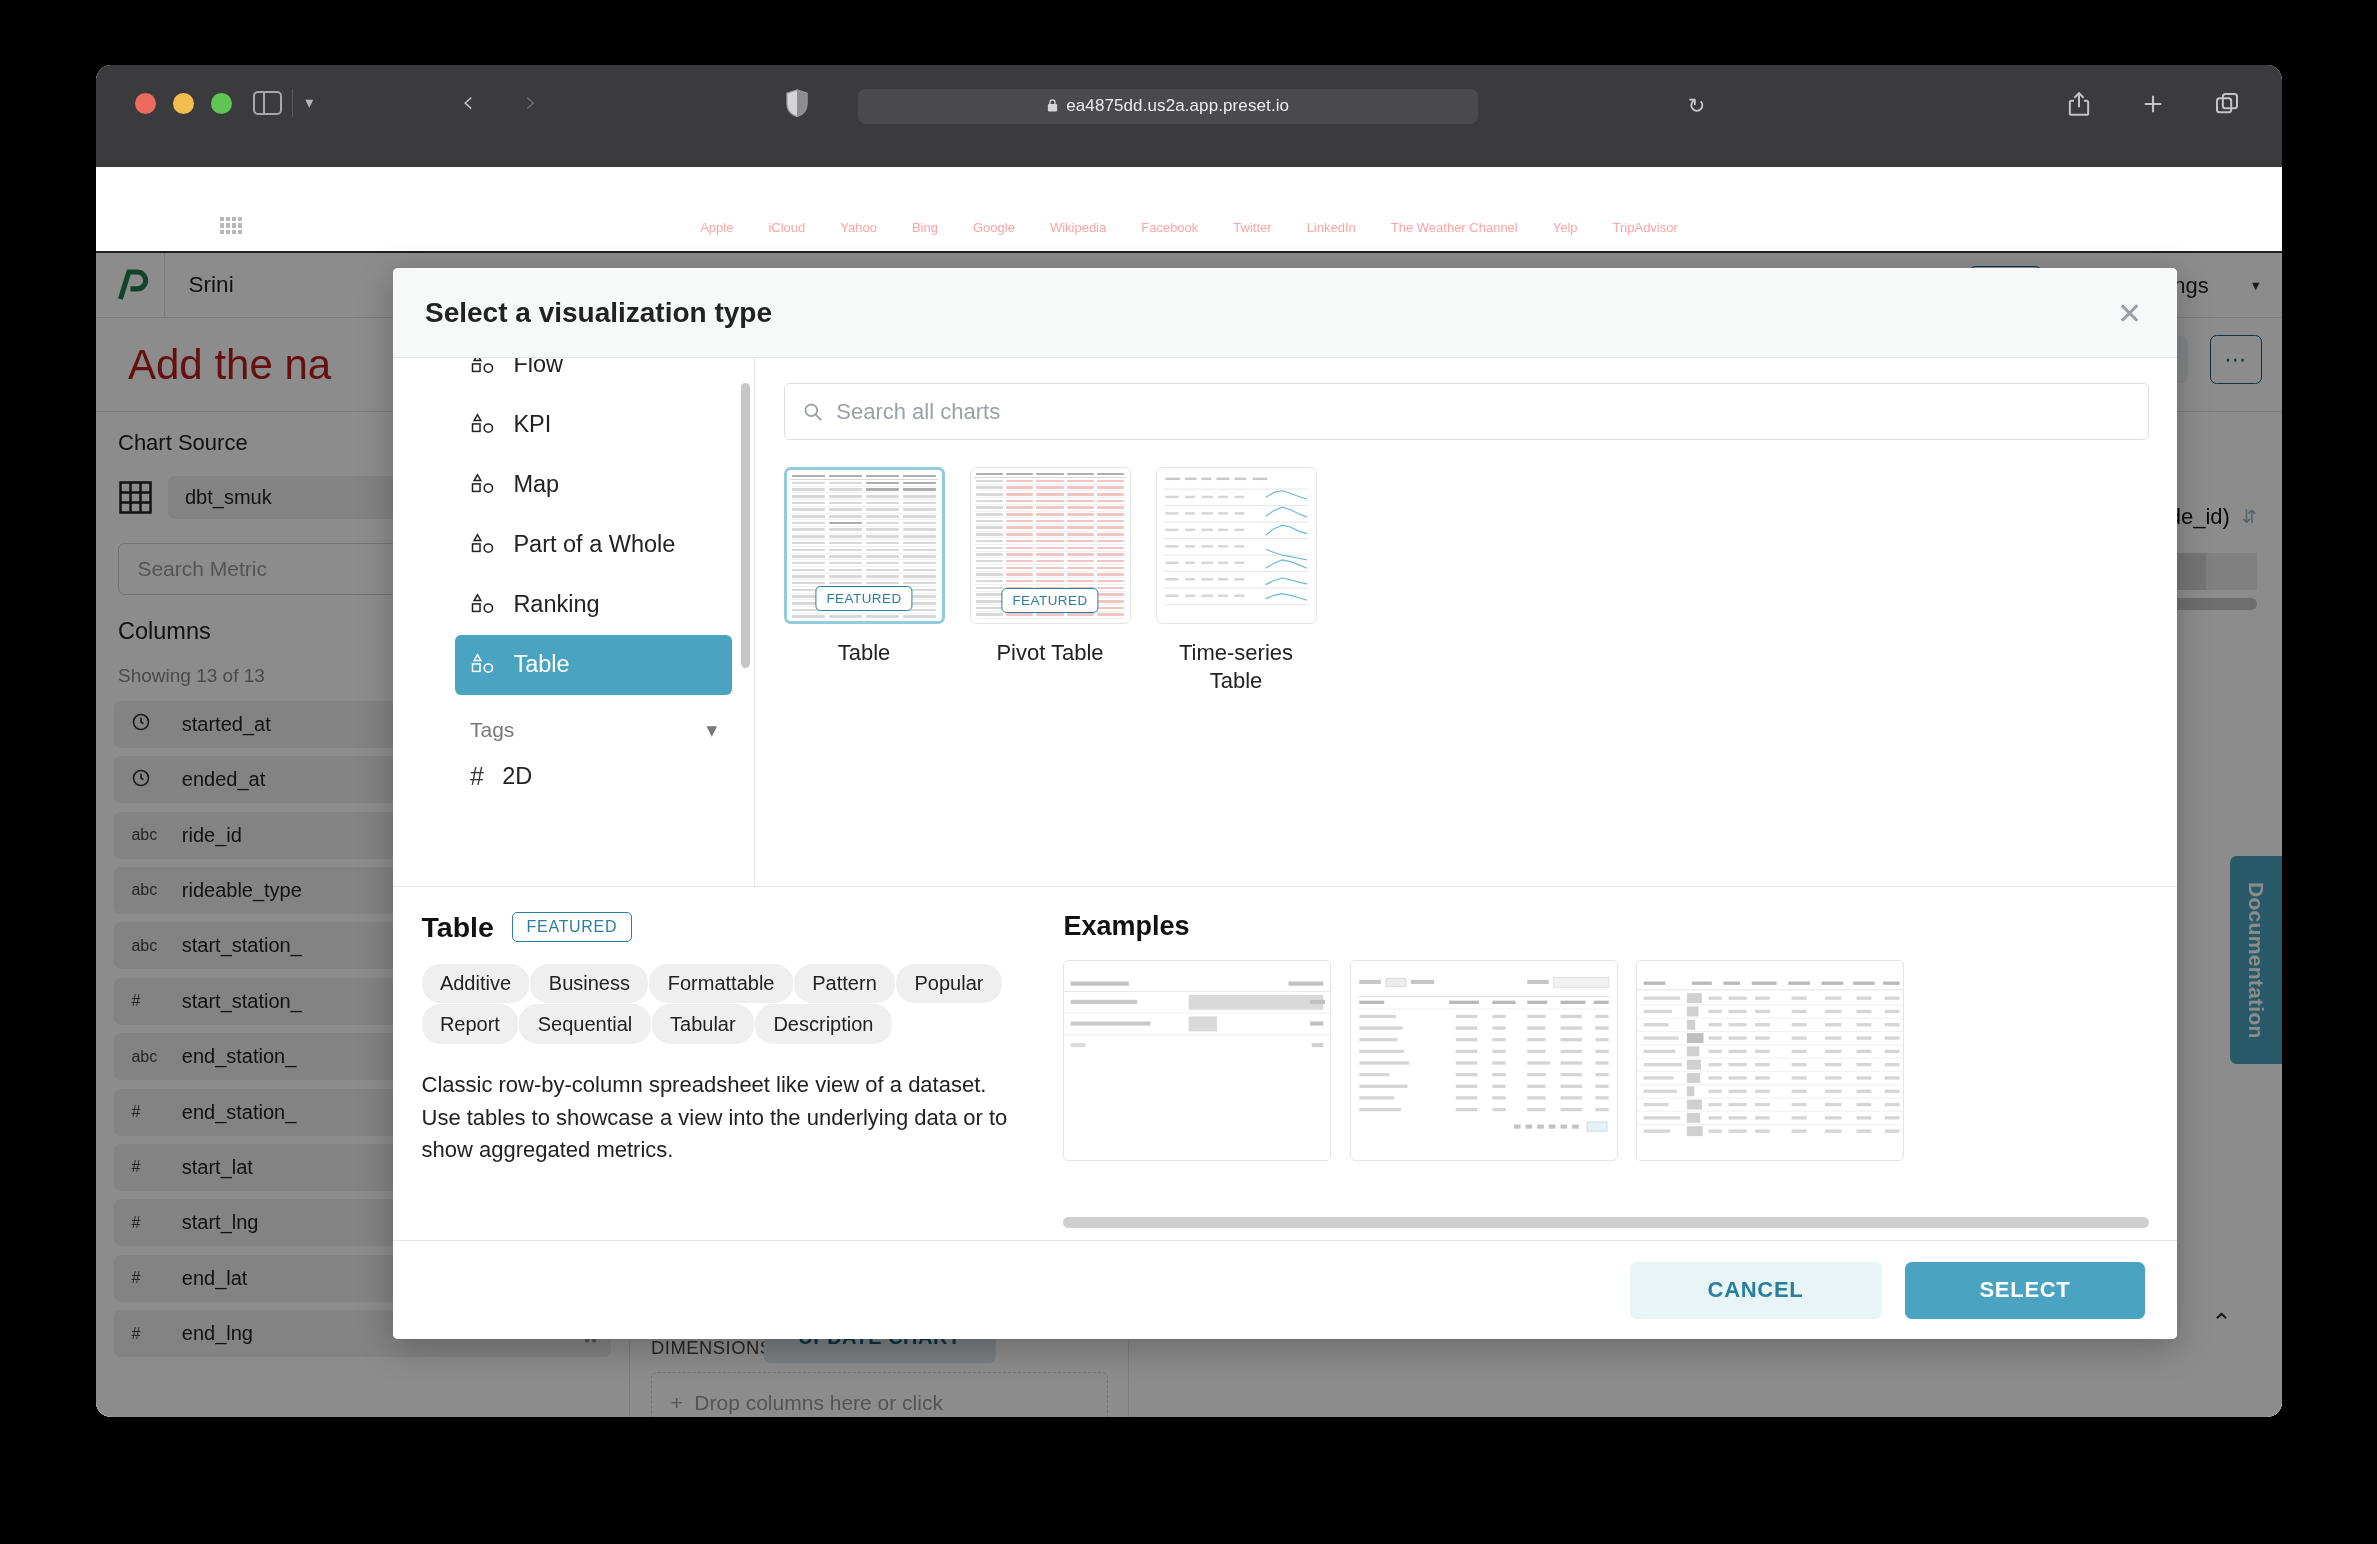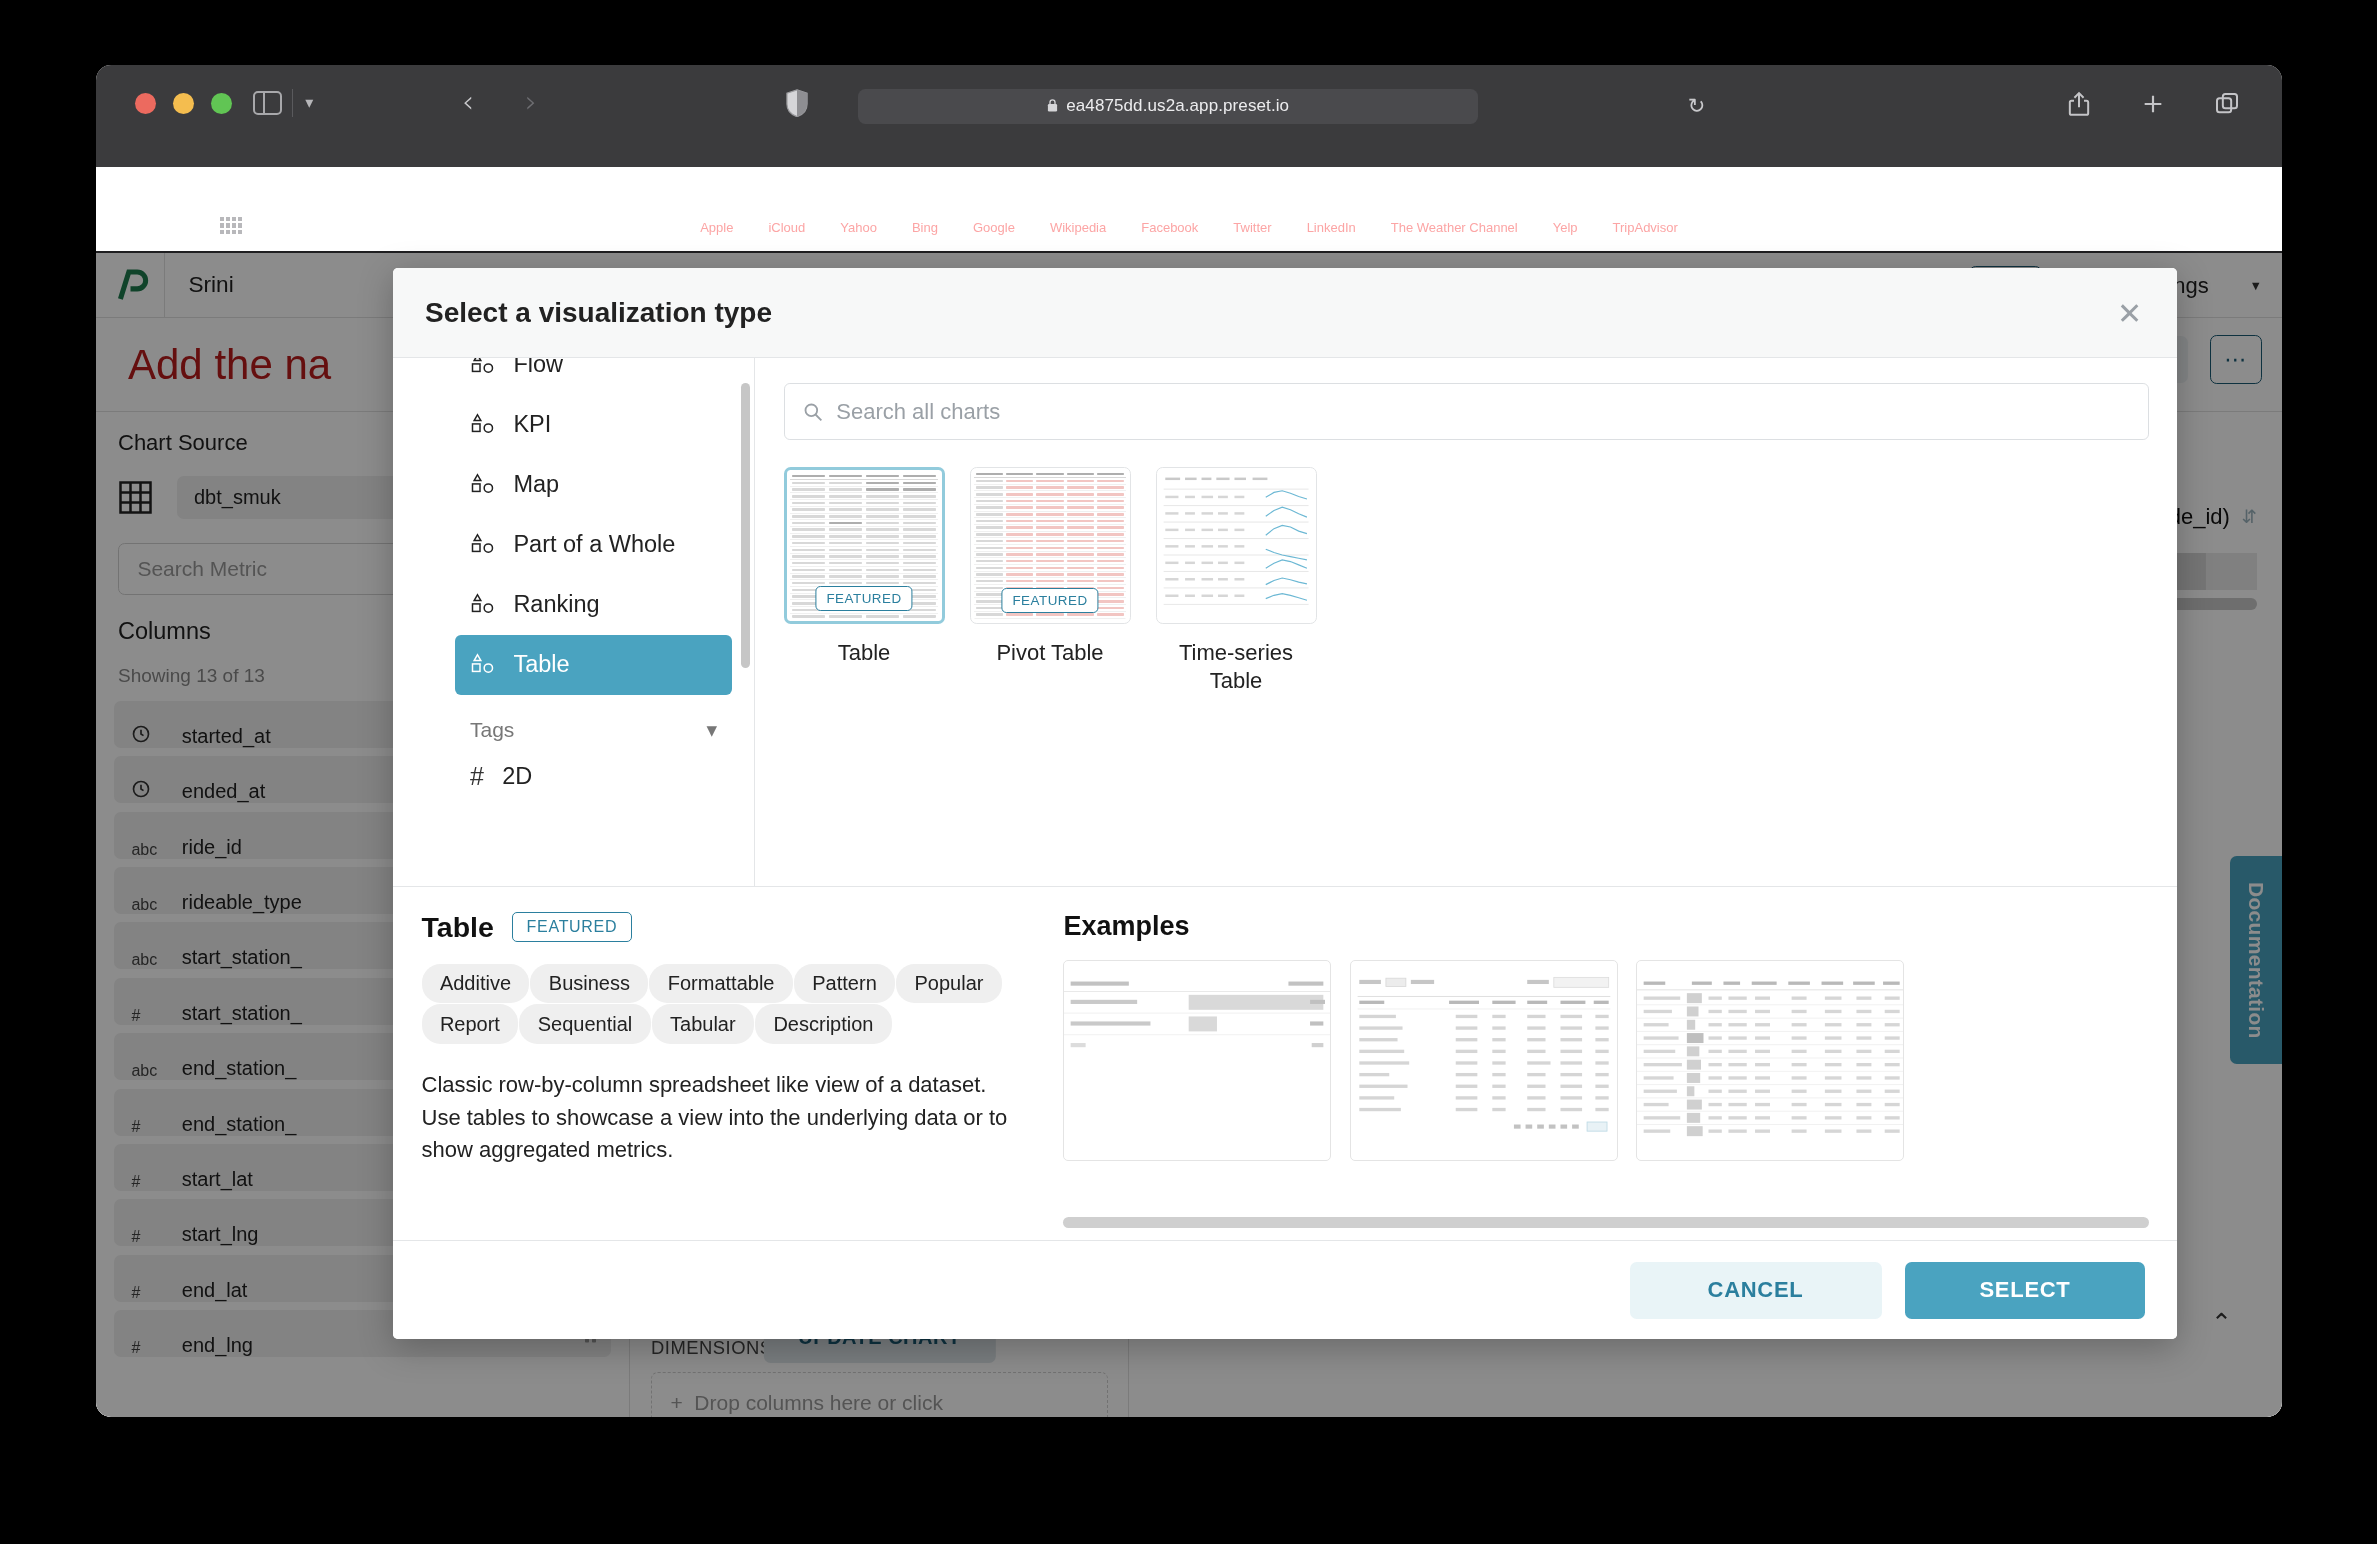--- a/index.html
+++ b/index.html
@@ -164,40 +164,40 @@
     font-size: 22px; letter-spacing: 1.7px;
   }
 
   
   .left-panel {
     position: absolute; left: 0; top: 159px; bottom: 0; width: 534px;
     background: #fff; border-right: 0.8px solid #e0e0e0;
   }
   .lp-section { padding: 18.4px 22px 0 22px; }
   .lp-label { font-size: 22px; color: #222; }
-  .ds-row { display: flex; align-items: center; gap: 24px; margin-top: 20px; }
+  .ds-row { display: flex; align-items: center; gap: 15px; margin-top: 20px; }
   .ds-icon { width: 35px; height: 35px; }
   .ds-pill {
     background: #efefef; border-radius: 6.7px;
     padding: 10px 17px; font-size: 20px; color: #222;
     white-space: nowrap; overflow: hidden; flex: 1;
   }
   .search-metric {
     margin: 23.5px 22px 0 22px;
     border: 0.8px solid #d2d2d2; border-radius: 6.7px;
     height: 52px; display: flex; align-items: center;
     padding: 0 18.4px; font-size: 21px; color: #9a9a9a;
   }
   .cols-hdr { margin: 23.5px 22px 0 22px; font-size: 23.5px; color: #222; }
   .cols-count { margin: 20px 22px 0 22px; font-size: 19px; color: #888; }
   .col-list { margin: 13.4px 18.4px 0 18.4px; }
   .col-item {
     background: #efefef; border-radius: 6.7px;
     height: 47px; margin-bottom: 8.4px;
-    display: flex; align-items: flex-end; gap: 13.4px;
+    display: flex; align-items: center; gap: 13.4px;
     padding: 0 17px; font-size: 20px; color: #222;
     position: relative;
   }
   .col-type { font-size: 16px; color: #444; width: 37px; flex: none; }
   .col-drag {
     position: absolute; right: 15px; top: 50%; transform: translateY(-50%);
     display: grid; grid-template-columns: repeat(2,3.4px); grid-template-rows: repeat(3,3.4px);
     gap: 3.4px;
   }
   .col-drag i { background: #9b9b9b; display: block; border-radius: 0.8px; }

